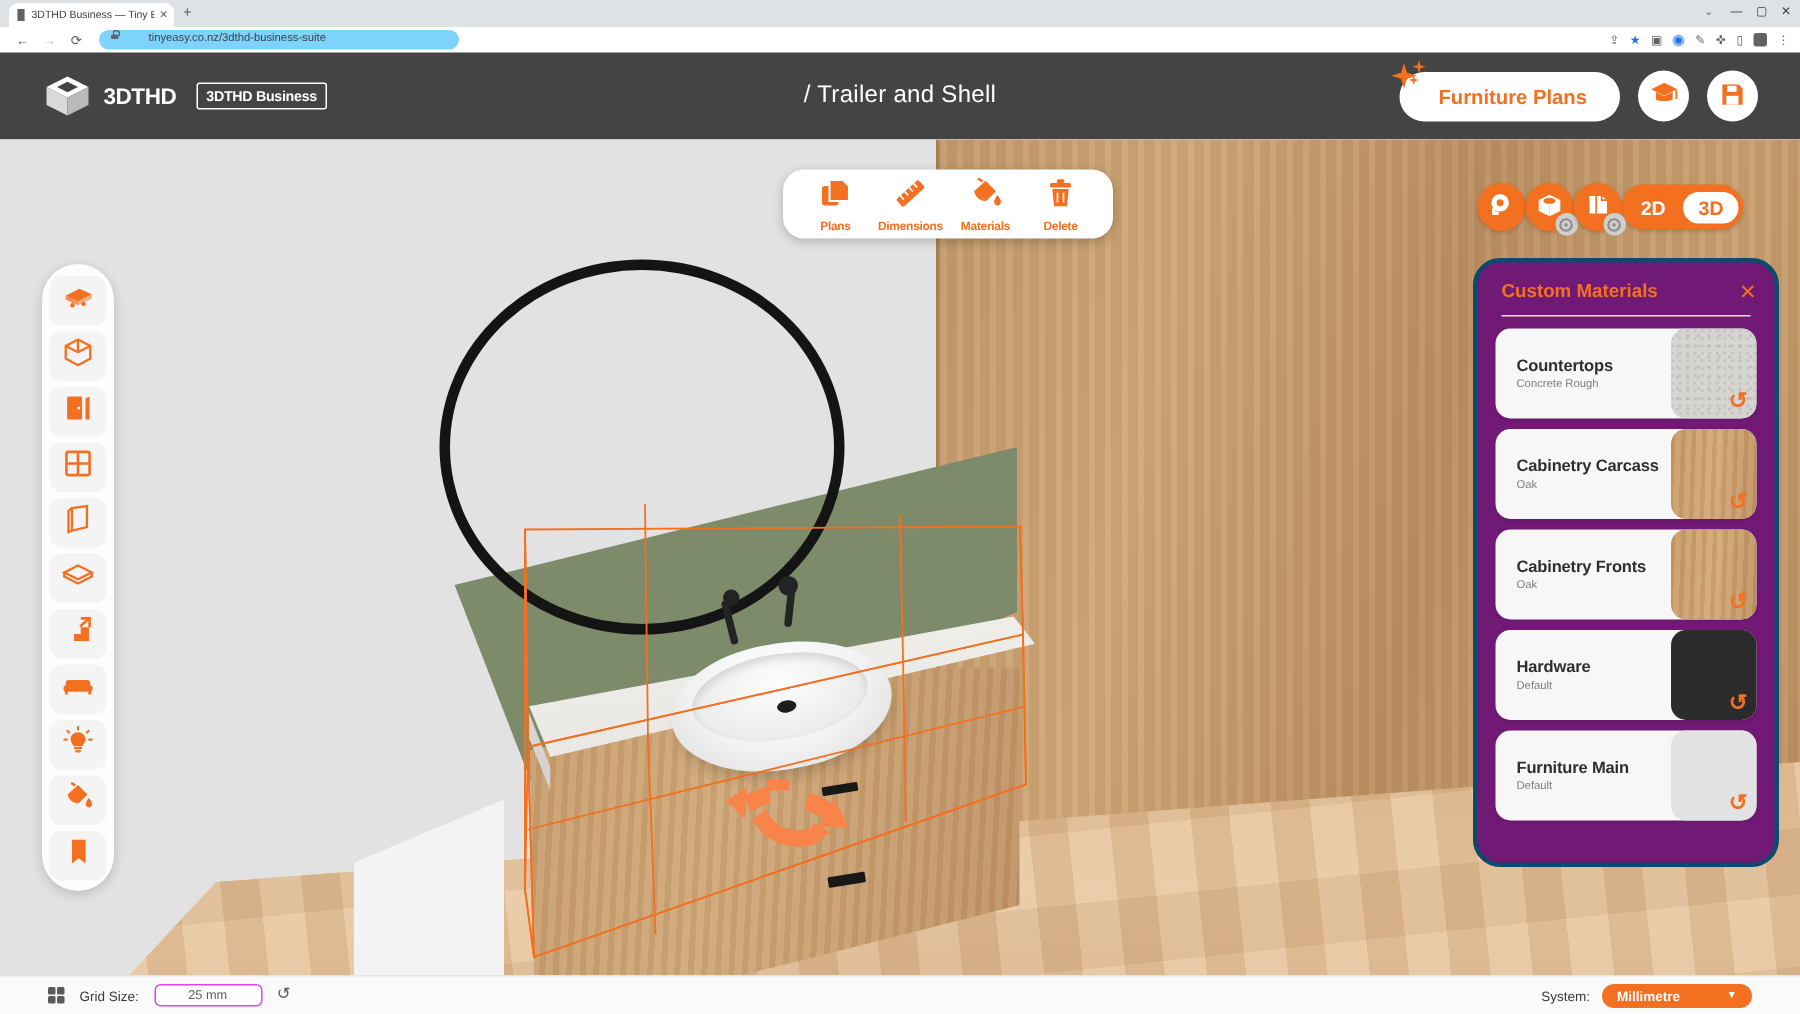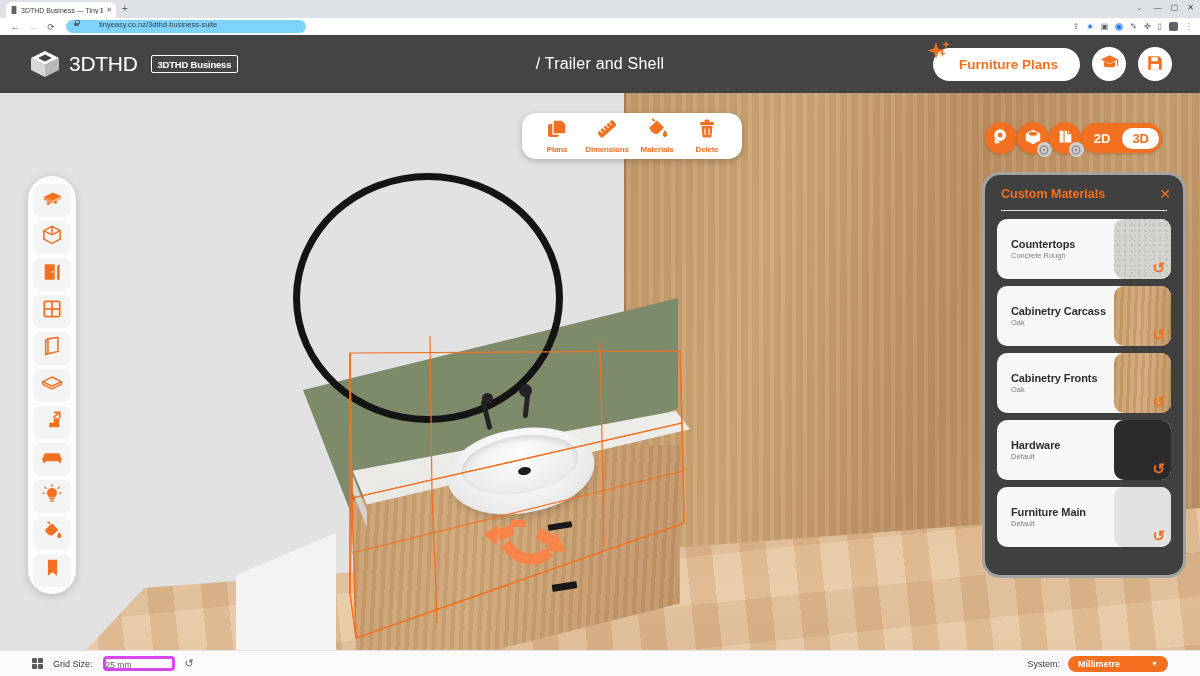--- a/index.html
+++ b/index.html
@@ -47,21 +47,21 @@
   .tb-ic.blue-dot { width:8px; height:8px; border-radius:50%; background:#1a73e8; border:2px solid #8ab4f8; }
   .tb-ic.avatar { width:9px; height:9px; border-radius:2px; background:#5f6368; }
 
   
   .app-header {
     position:absolute; top:35px; left:0; width:1200px; height:58px;
     background:#444444; display:flex; align-items:center;
   }
   .brand { display:flex; align-items:center; gap:9px; padding-left:30px; }
   .cube-logo { width:30px; height:28px; position:relative; }
-  .brand-name { font-size:21px; font-weight:normal; color:#fff; letter-spacing:-0.3px; }
+  .brand-name { font-size:15px; font-weight:bold; color:#fff; letter-spacing:-0.3px; }
   .brand-badge {
     border:1.3px solid #fff; color:#fff; font-size:9.5px; font-weight:bold;
     padding:2.5px 6px; border-radius:2px; margin-left:4px; letter-spacing:-0.2px;
   }
   .doc-title {
     position:absolute; left:0; right:0; text-align:center;
     font-size:16px; color:#ffffff; font-weight:500; letter-spacing:0.2px;
   }
   .header-right { margin-left:auto; display:flex; align-items:center; gap:12px; padding-right:28px; z-index:3;}
   .gen-plans {
@@ -173,21 +173,21 @@
     background:#fdfdfd; border-radius:24px; padding:6px 0;
     display:flex; flex-direction:column; align-items:center; gap:1px;
     box-shadow:0 2px 8px rgba(0,0,0,0.18);
   }
   .tool-btn { width:38px; height:33px; border-radius:8px; display:flex; align-items:center; justify-content:center;
      cursor:pointer; background:#f4f4f4; margin:1.5px 0; }
 
   
   .mat-panel {
     position:absolute; right:14px; top:172px; width:204px;
-    border:3px solid #a3a3a3; border-radius:18px; background:#404040;
+    border:3px solid #0c4a6e; border-radius:18px; background:#701a75;
     padding:10px 10px 12px 10px;
   }
   .mat-head { display:flex; align-items:center; justify-content:space-between; padding:2px 2px 0 6px; }
   .mat-title { font-size:12.5px; font-weight:bold; color:#f37021; }
   .mat-close { font-size:14px; color:#f37021; cursor:pointer; line-height:14px; font-weight:400;}
   .mat-rule { height:1px; background:#e6e6e6; margin:9px 6px 8px 6px; }
   .mat-card {
     position:relative; height:60px; background:#f7f7f7; border-radius:10px;
     margin:0 2px 7px 2px; display:flex; align-items:center; cursor:pointer;
     box-shadow:0 1px 2px rgba(0,0,0,0.07);
@@ -201,22 +201,22 @@
 
   
   .statusbar {
     position:absolute; bottom:0; left:0; width:1200px; height:26px; background:#fafafa;
     border-top:1px solid #e4e4e4; display:flex; align-items:center;
   }
   .sb-left { display:flex; align-items:center; gap:10px; padding-left:32px; }
   .grid-ic { width:11px; height:11px; display:grid; grid-template-columns:1fr 1fr; grid-template-rows:1fr 1fr; gap:1.5px; }
   .grid-ic i { background:#5a5a5a; border-radius:1px; }
   .sb-label { font-size:9px; color:#3b3b3b; }
-  .grid-input { width:72px; height:15px; border:3px solid #d946ef; border-radius:4px; background:#fff;
-     font-size:8.5px; color:#5b5b5b; line-height:13px; }
+  .grid-input { width:72px; height:15px; border:1px solid #d946ef; border-radius:4px; background:#fff;
+     font-size:8.5px; color:#5b5b5b; text-align:center; line-height:13px; }
   .sb-reset { font-size:11px; color:#5a5a5a; cursor:pointer; line-height:11px; }
   .sb-right { margin-left:auto; display:flex; align-items:center; gap:8px; padding-right:32px; }
   .sys-select {
     background:#f37021; color:#fff; font-size:9px; font-weight:bold; border-radius:9px;
     padding:3px 10px; display:flex; align-items:center; gap:18px; cursor:pointer;
     min-width:100px; justify-content:space-between;
   }
   .sys-caret { font-size:7px; }
 </style>
 </head>

